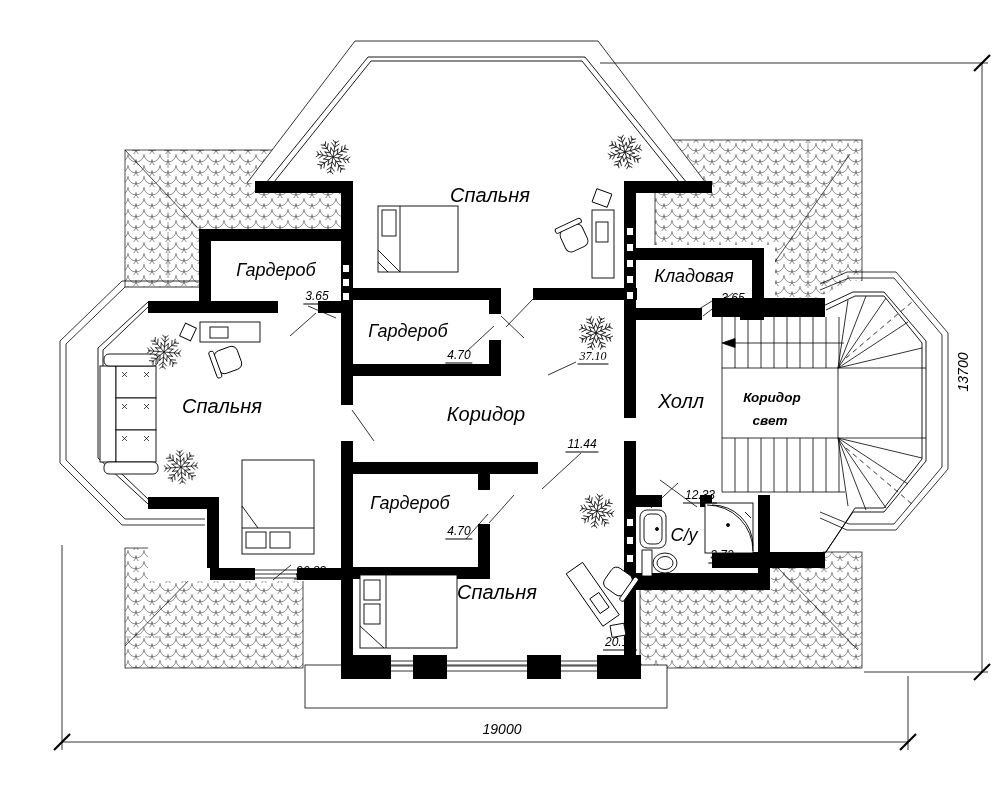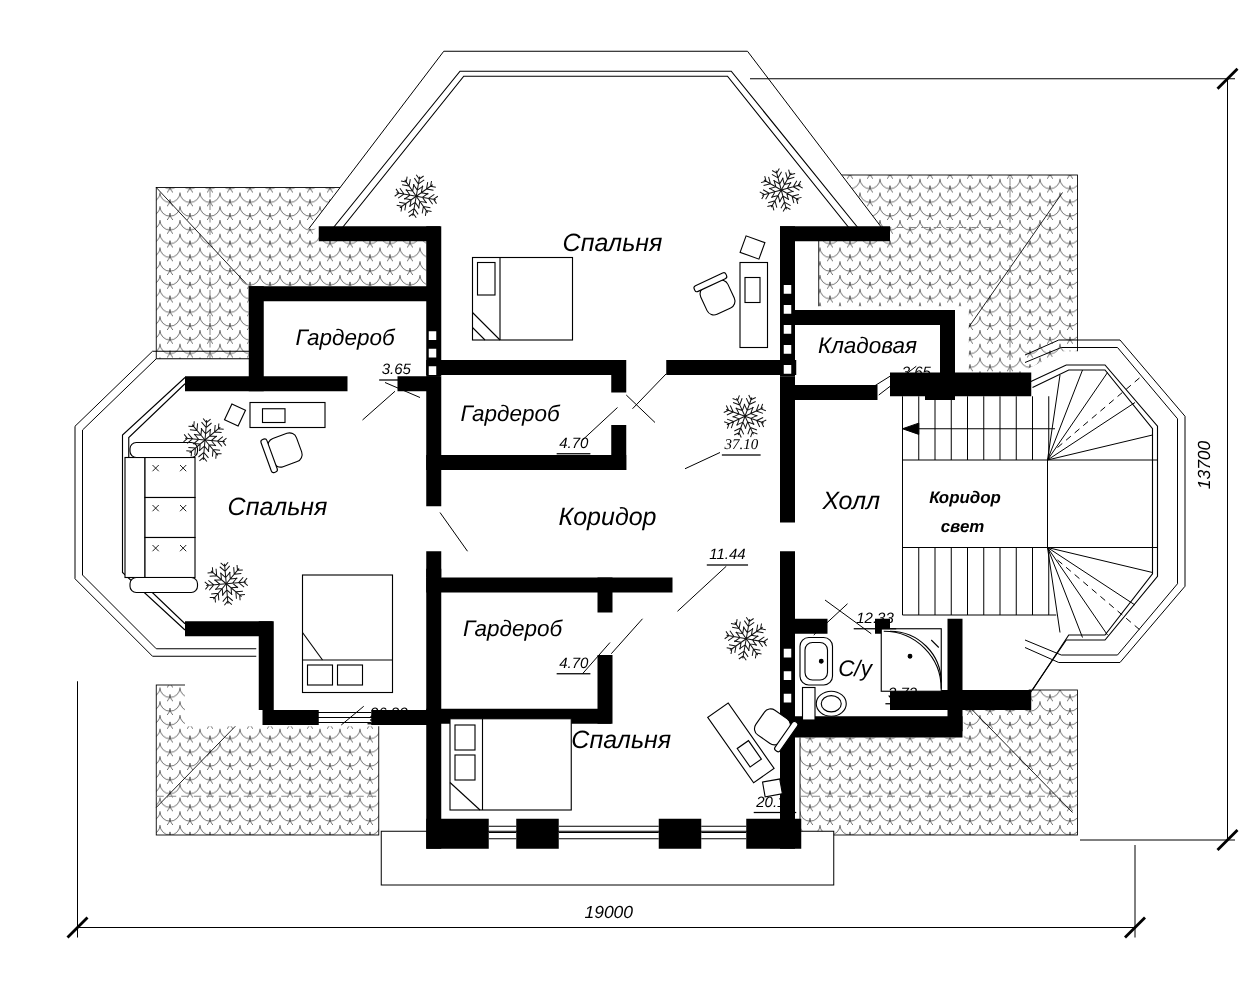--- a/index.html
+++ b/index.html
@@ -322,15 +322,15 @@
   <div class="lbl void-lbl" style="left:770px;top:421px;">свет</div>
   <div class="lbl area" style="left:582px;top:445px;">11.44</div>
   <div class="lbl area" style="left:700px;top:464px;margin-top:32px;">12.33</div>
   <div class="lbl room-sm" style="left:410px;top:503px;">Гардероб</div>
   <div class="lbl area" style="left:459px;top:532px;">4.70</div>
   <div class="lbl room-sm" style="left:684px;top:535px;">С/у</div>
   <div class="lbl area" style="left:722px;top:556px;font-style:italic;">3.72</div>
   <div class="lbl area" style="left:311px;top:572px;text-decoration:underline;">26.83</div>
   <div class="lbl room" style="left:497px;top:592px;">Спальня</div>
   <div class="lbl area" style="left:598px;top:643px;margin-left:22px;">20.17</div>
-  <div class="lbl dim" style="left:487px;top:729px;">19000</div>
+  <div class="lbl dim" style="left:502px;top:729px;">19000</div>
   <div class="lbl dim dim-v" style="left:963px;top:372px;">13700</div>
 </div>
 
 </body></html>

